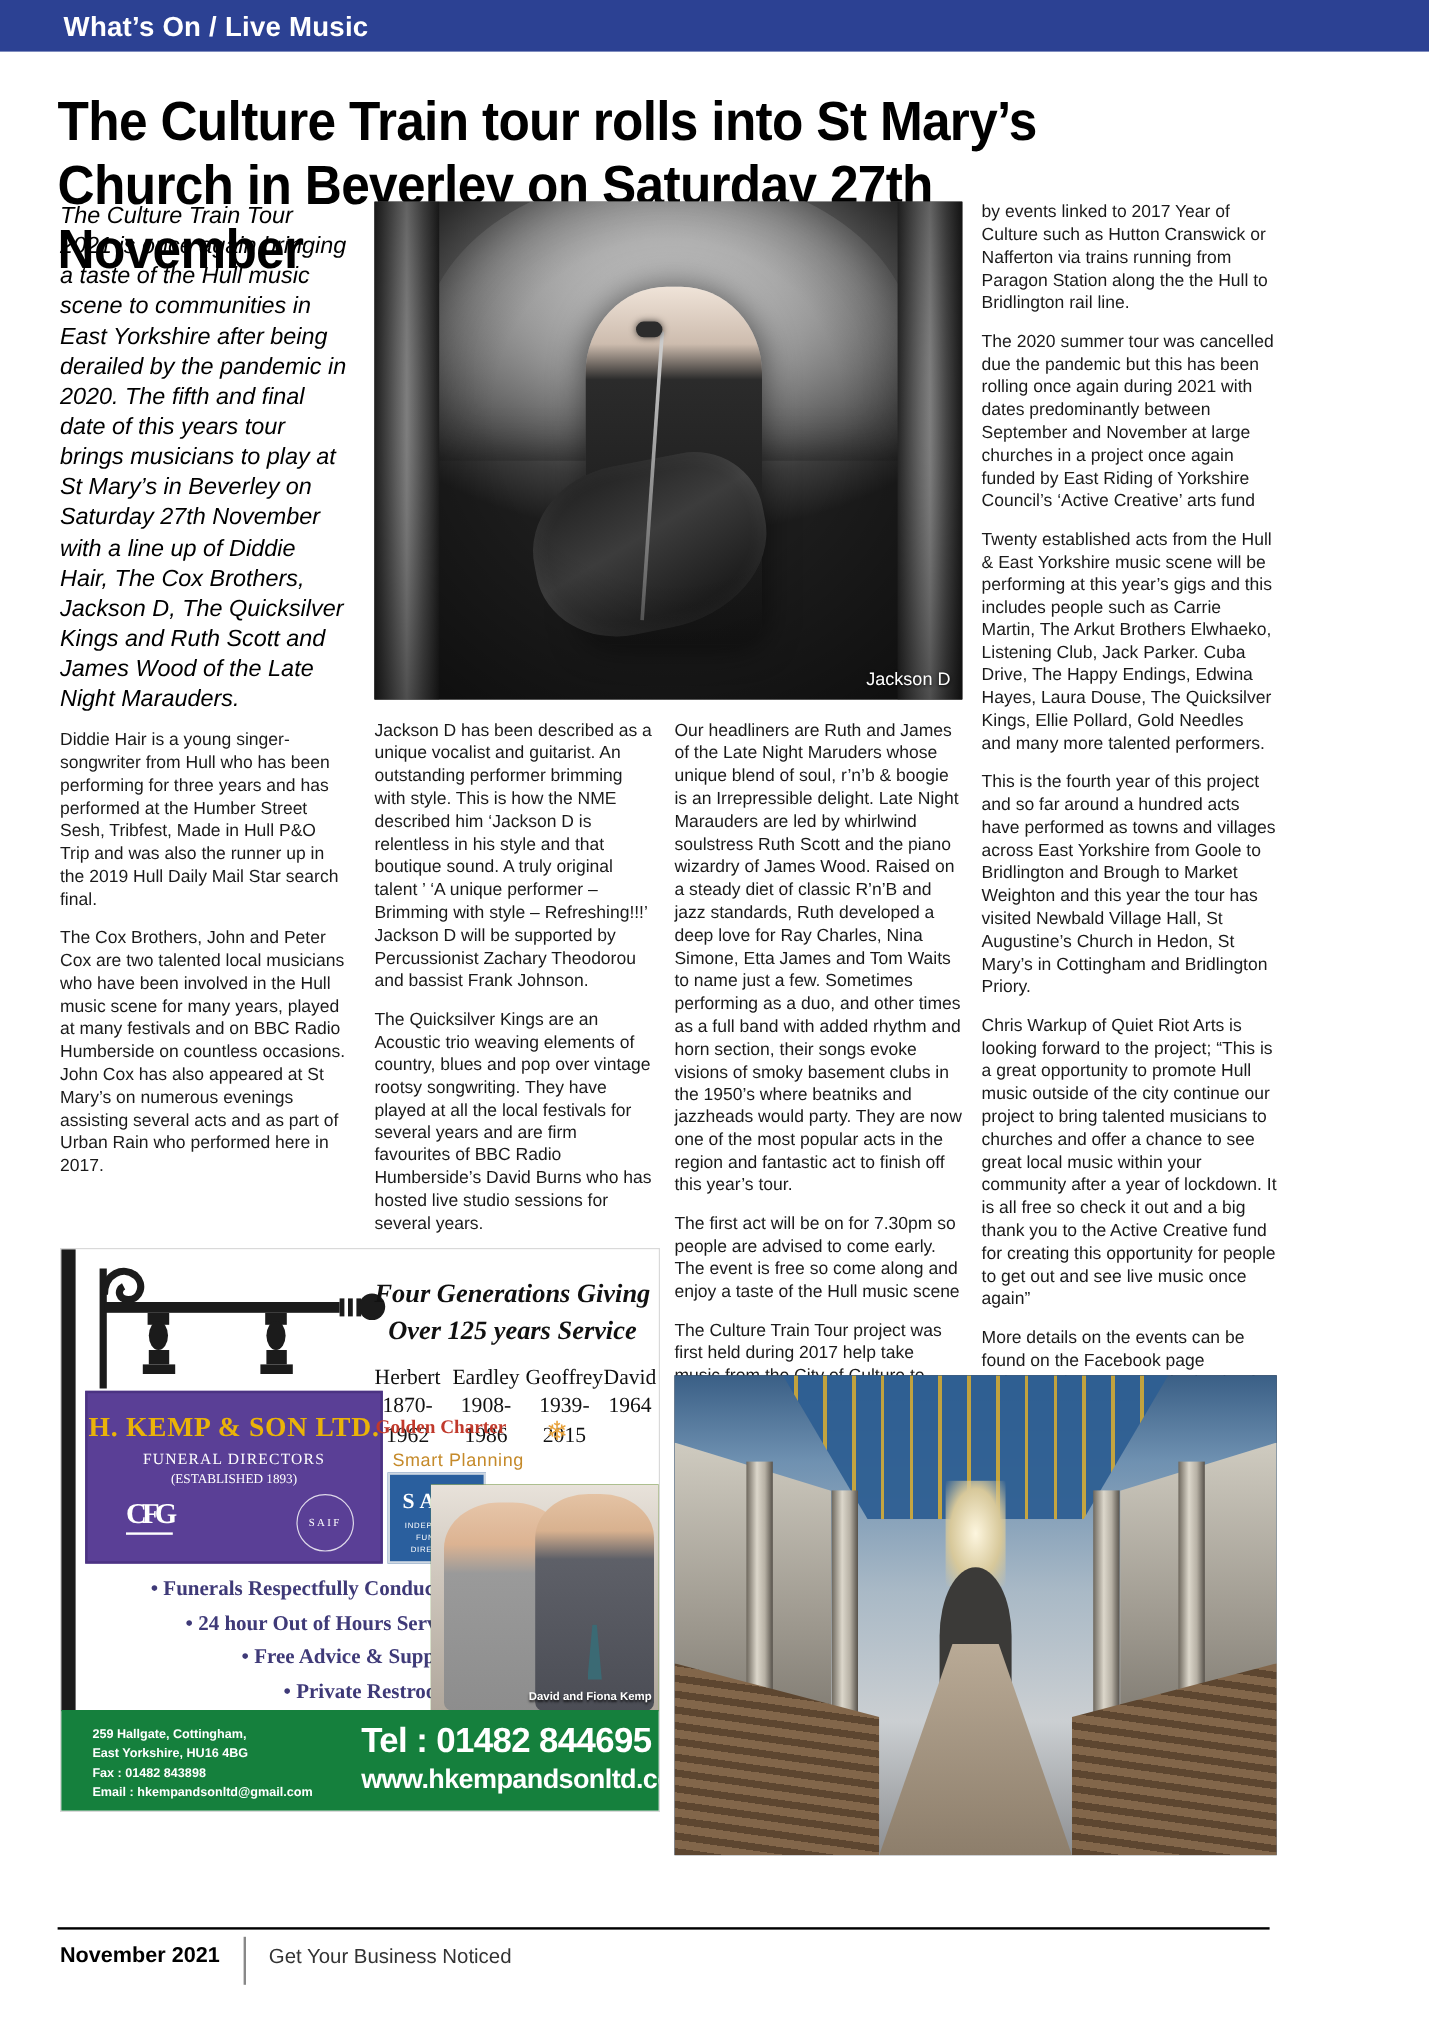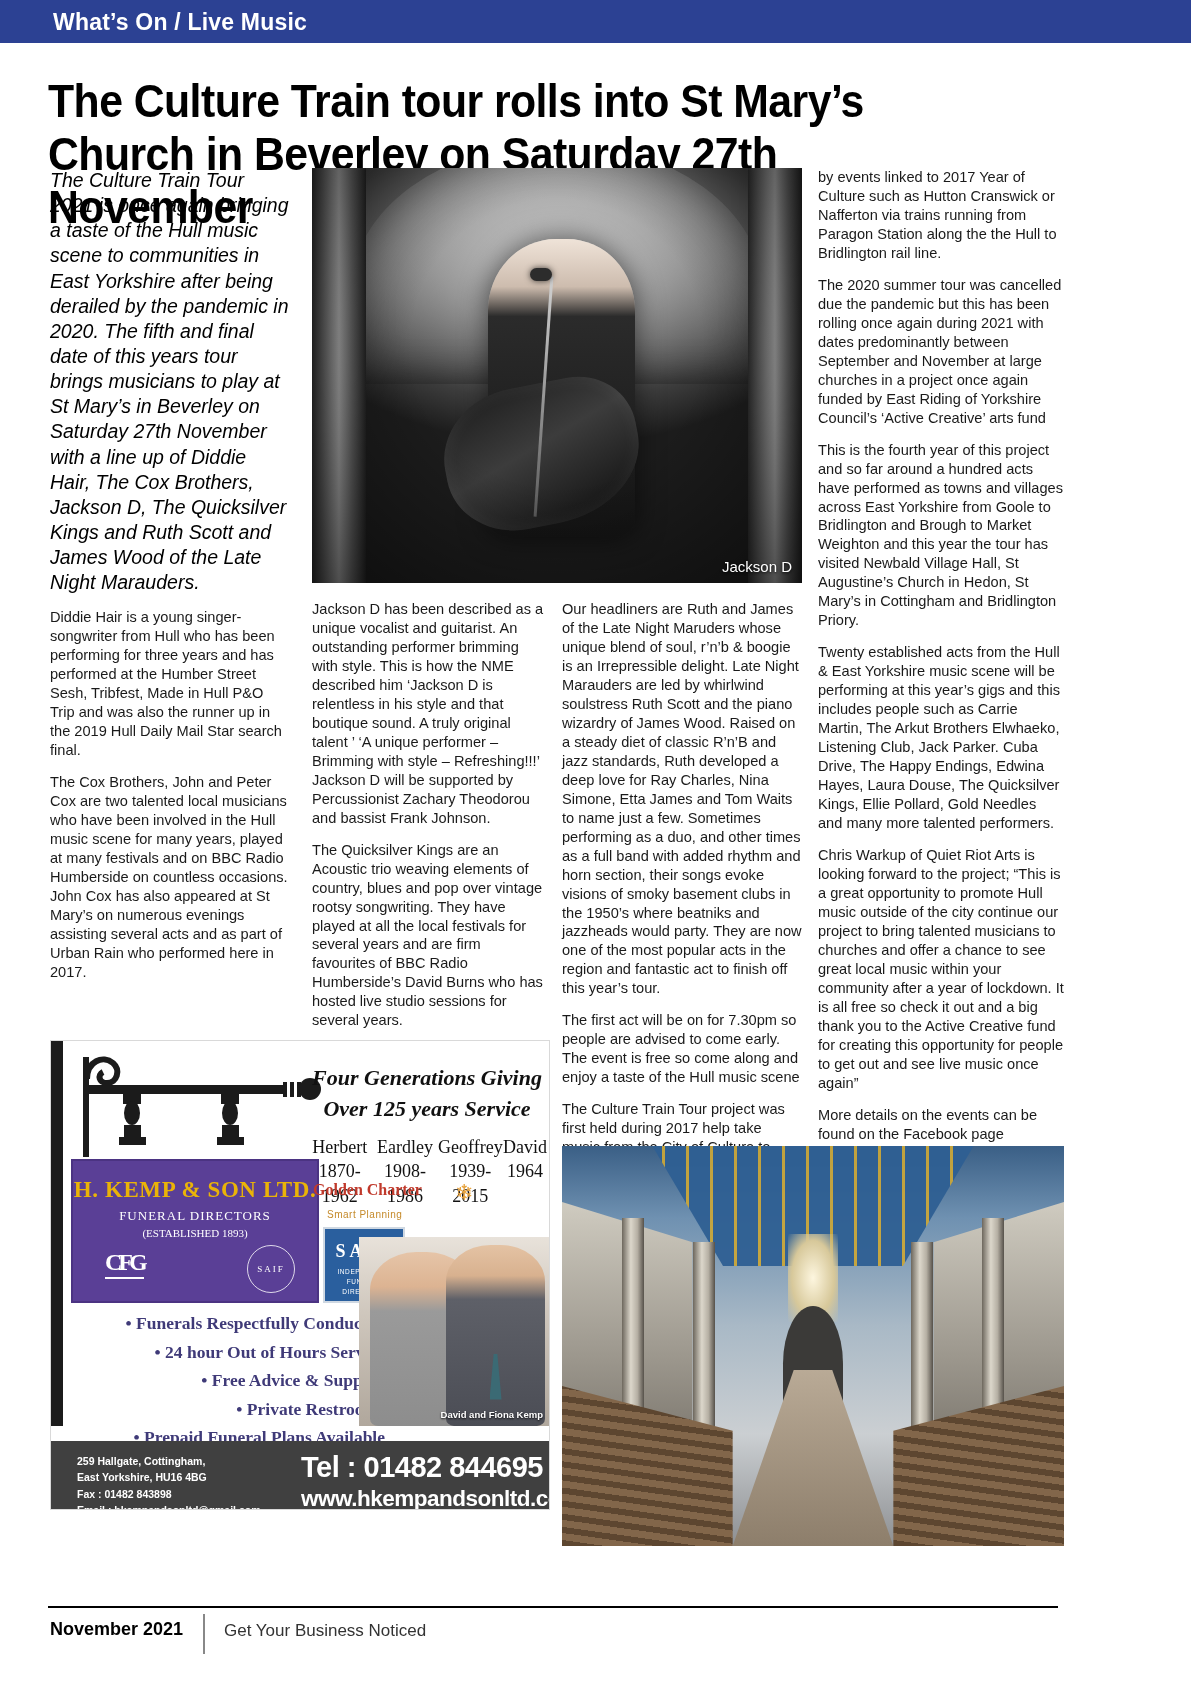--- a/index.html
+++ b/index.html
@@ -301,21 +301,21 @@
     position: absolute; left: 262px; top: 140px;
     font-family: "Liberation Serif", serif;
     font-size: 16px; font-weight: bold; color: #c0392b;
   }
   .ad-golden-leaf {
     position: absolute; left: 404px; top: 139px;
     color: #e8a33d; font-size: 22px;
   }
   .ad-golden-sub {
     position: absolute; left: 276px; top: 168px;
-    font-size: 10px; color: #c58a2a; letter-spacing: 0.5px;
+    font-size: 15px; color: #c58a2a; letter-spacing: 0.5px;
     font-family: "Liberation Sans", sans-serif;
   }
   .ad-saif {
     position: absolute; left: 272px; top: 186px;
     width: 78px; height: 72px;
     background: #2a5f9e;
     border: 2px solid #cfd8e2;
     color: #fff; text-align: center;
   }
   .ad-saif .s1 { font-size: 18px; font-weight: bold; letter-spacing: 4px; margin-top: 12px;
@@ -358,22 +358,22 @@
   }
   .ad-photo-caption {
     position: absolute; right: 6px; bottom: 6px;
     color: #ffffff; font-size: 9.5px; font-weight: bold;
     text-shadow: 0 1px 2px rgba(0,0,0,0.85);
     font-family: "Liberation Sans", sans-serif;
   }
 
   .ad-footer {
     position: absolute; left: 0; bottom: 0;
-    width: 100%; height: 68px;
-    background: #404040;
+    width: 100%; height: 84px;
+    background: #15803d;
     color: #ffffff;
   }
   .ad-addr {
     position: absolute; left: 26px; top: 12px;
     font-size: 10.5px; line-height: 1.55; font-weight: bold;
     font-family: "Liberation Sans", sans-serif;
   }
   .ad-tel {
     position: absolute; left: 250px; top: 10px;
     font-size: 29px; font-weight: bold; letter-spacing: -0.5px;
@@ -439,22 +439,22 @@
 
 <div class="col col-3">
   <p>Our headliners are Ruth and James of the Late Night Maruders whose unique blend of soul, r’n’b &amp; boogie is an Irrepressible delight.  Late Night Marauders are led by whirlwind soulstress Ruth Scott and the piano wizardry of James Wood. Raised on a steady diet of classic R’n’B and jazz standards, Ruth developed a deep love for Ray Charles, Nina Simone, Etta James and Tom Waits to name just a few. Sometimes performing as a duo, and other times as a full band with added rhythm and horn section, their songs evoke visions of smoky basement clubs in the 1950’s where beatniks and jazzheads would party.  They are now one of the most popular acts in the region and fantastic act to finish off this year’s tour.</p>
   <p>The first act will be on for 7.30pm so people are advised to come early. The event is free so come along and enjoy a taste of the Hull music scene</p>
   <p>The Culture Train  Tour project was first held during  2017  help take music from  the City of Culture to communities who were not touched</p>
 </div>
 
 <div class="col col-4">
   <p>by events linked to 2017 Year of Culture such as Hutton Cranswick or Nafferton via trains running from Paragon Station along the the Hull to Bridlington rail line.</p>
   <p>The 2020 summer tour was cancelled due the pandemic but this has been rolling once again during 2021 with dates predominantly between September and November at large churches in a project once again funded by East Riding of Yorkshire Council’s ‘Active Creative’ arts fund</p>
+  <p>Twenty established acts from the Hull &amp; East Yorkshire music scene will be performing at this year’s gigs and this includes people such as Carrie Martin, The Arkut Brothers Elwhaeko, Listening Club, Jack Parker. Cuba Drive, The Happy Endings, Edwina Hayes, Laura Douse, The Quicksilver Kings, Ellie Pollard, Gold Needles and many more talented performers.</p>
   <p>This is the fourth year of this project and so far around a hundred acts have performed as towns and villages across East Yorkshire from Goole to Bridlington and Brough to Market Weighton and this year the tour has visited  Newbald Village Hall, St Augustine’s Church in Hedon, St Mary’s in Cottingham and Bridlington Priory.</p>
-  <p>Twenty established acts from the Hull &amp; East Yorkshire music scene will be performing at this year’s gigs and this includes people such as Carrie Martin, The Arkut Brothers Elwhaeko, Listening Club, Jack Parker. Cuba Drive, The Happy Endings, Edwina Hayes, Laura Douse, The Quicksilver Kings, Ellie Pollard, Gold Needles and many more talented performers.</p>
   <p>Chris Warkup of Quiet Riot Arts is looking forward to the project; “This is a great opportunity to promote Hull music outside of the city continue our project to bring talented musicians to churches and offer a chance to see great  local music within your community after a year of lockdown. It is all free so check it out and a big thank you to the Active Creative fund for creating this opportunity for people to get out and see live music once again”</p>
   <p>More details on the events can be found on the Facebook page CultureTraintour or @quietriotgigs for Twitter.</p>
 </div>
 
 <div class="ad">
   <div class="ad-leftbar"></div>
 
   <svg class="ad-sign-arm" viewBox="0 0 260 112">
     <path d="M14 6 h6 v100 h-6 z" fill="#1b1b1b"></path>
     <path d="M18 28 C18 10, 34 4, 44 12 C52 19, 48 32, 38 32 C30 32, 28 24, 34 21" fill="none" stroke="#1b1b1b" stroke-width="6"></path>

